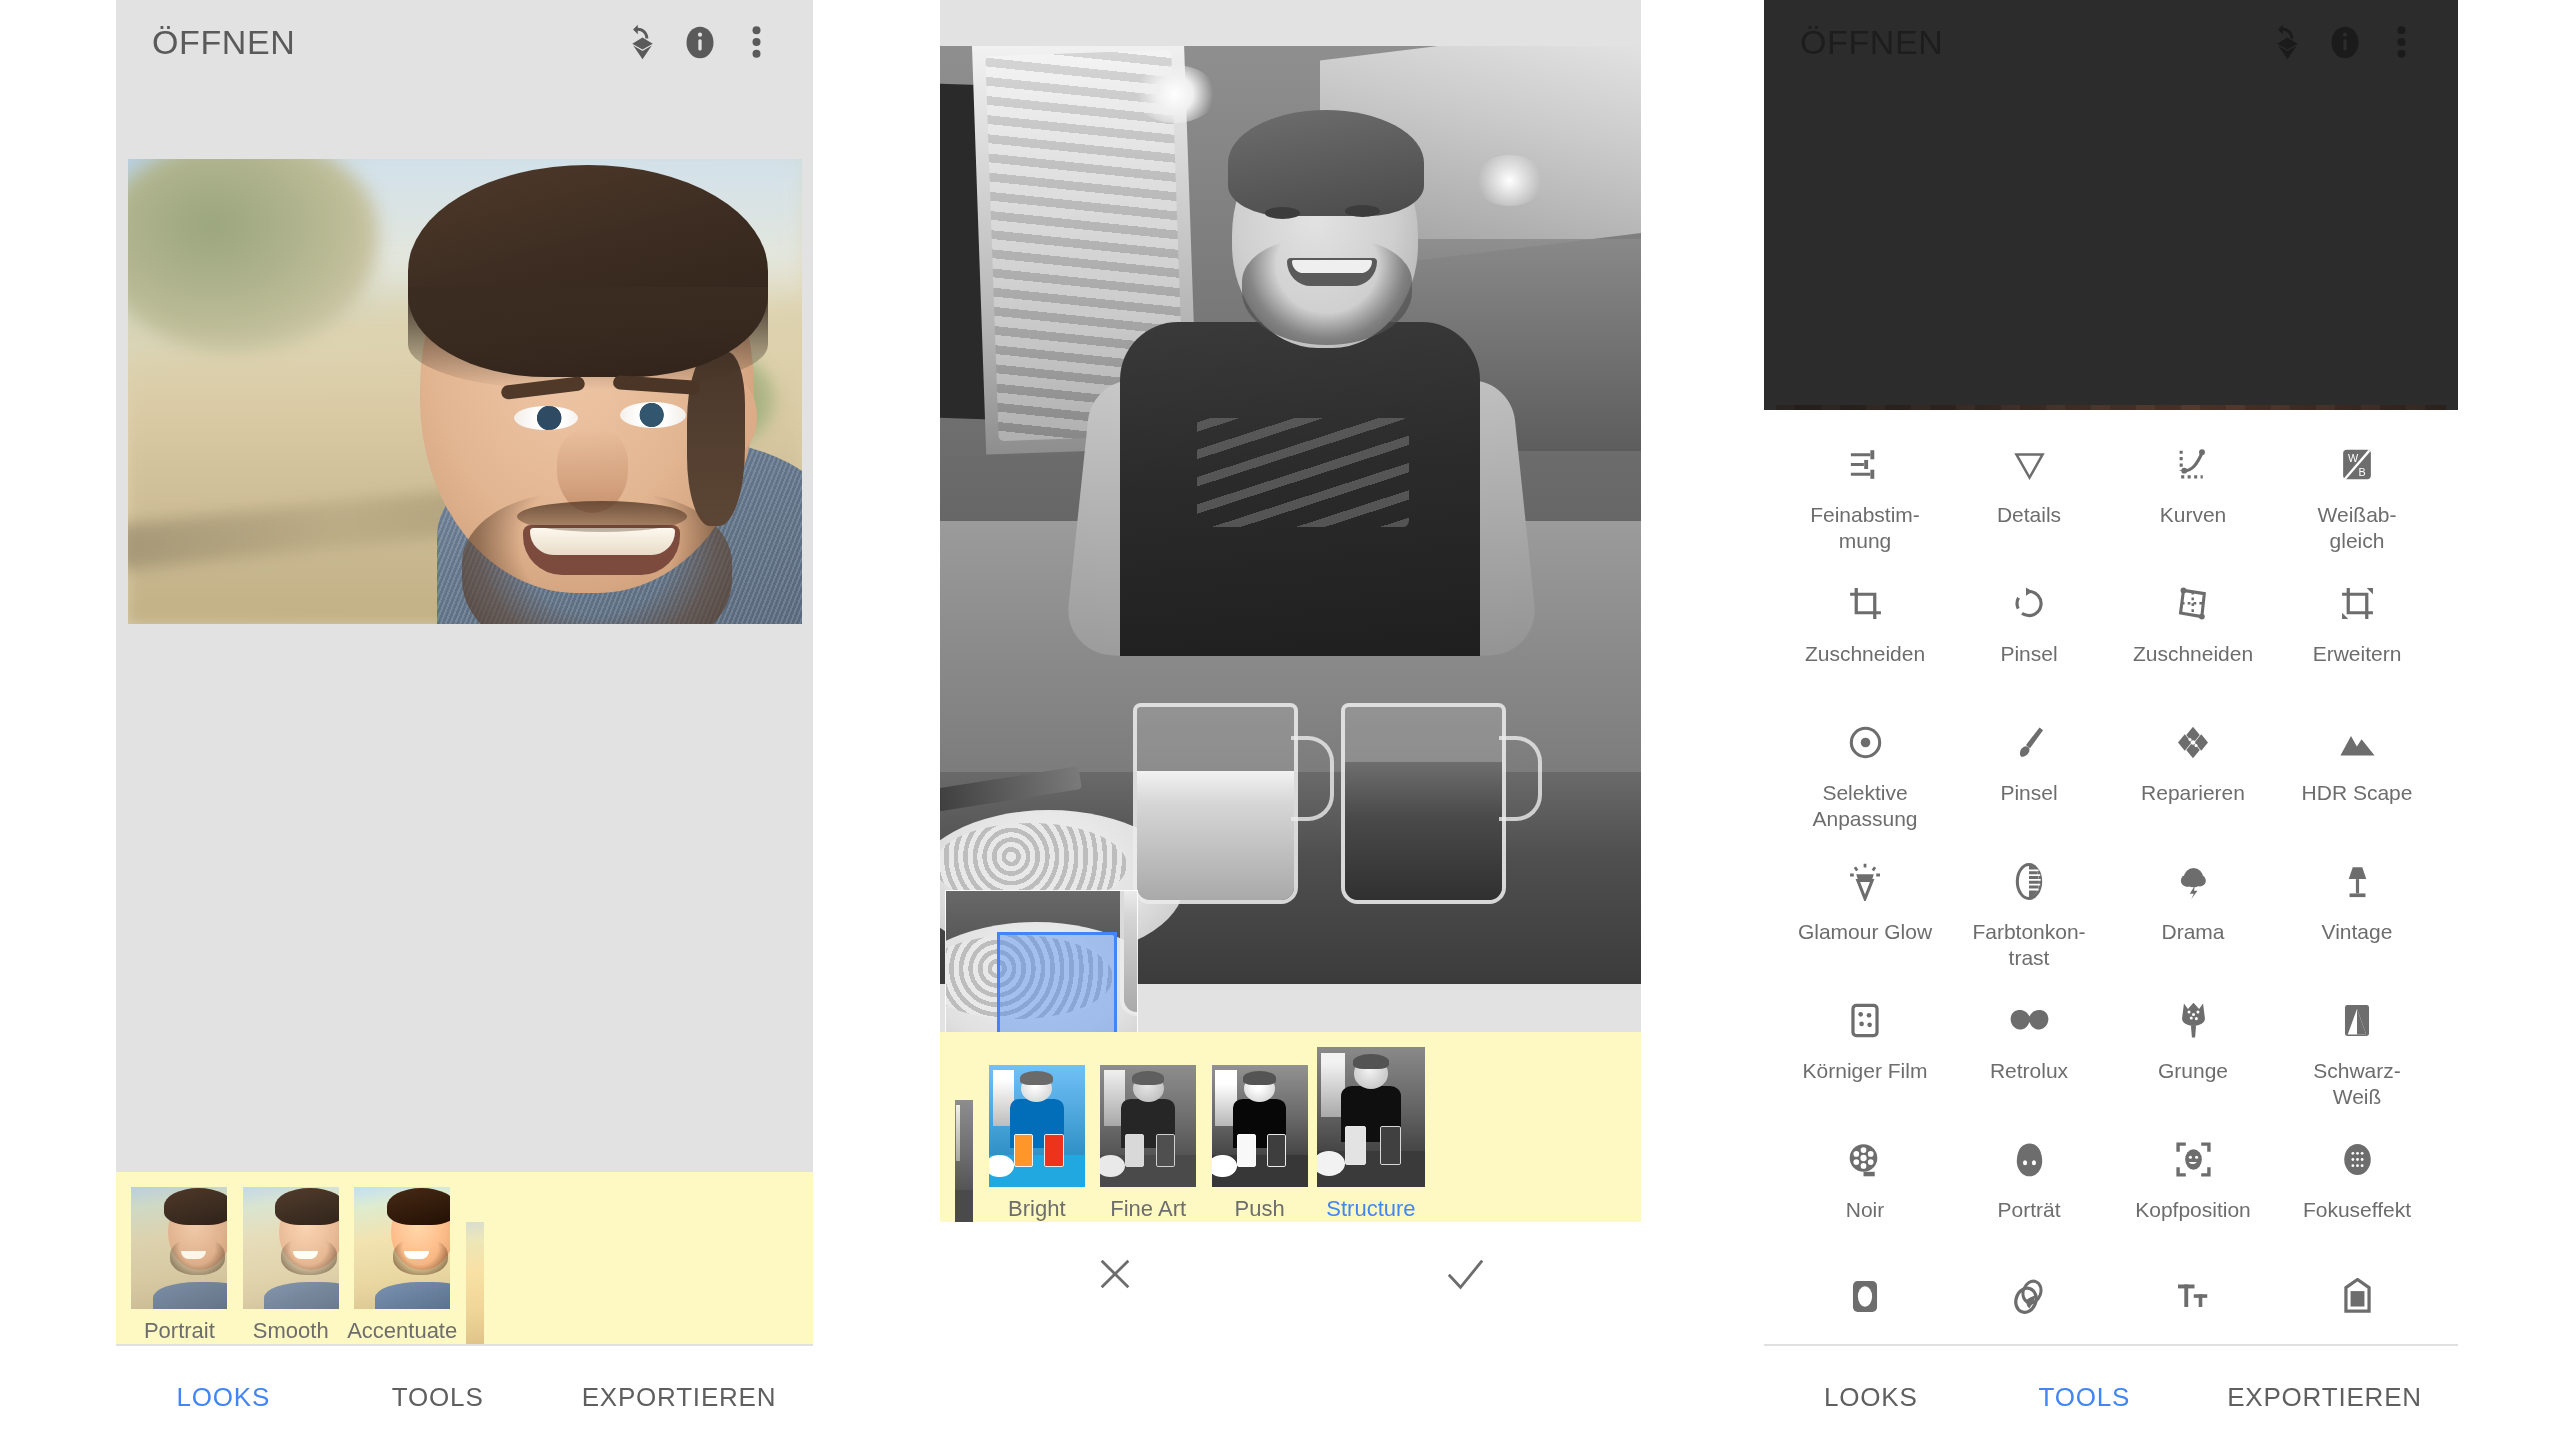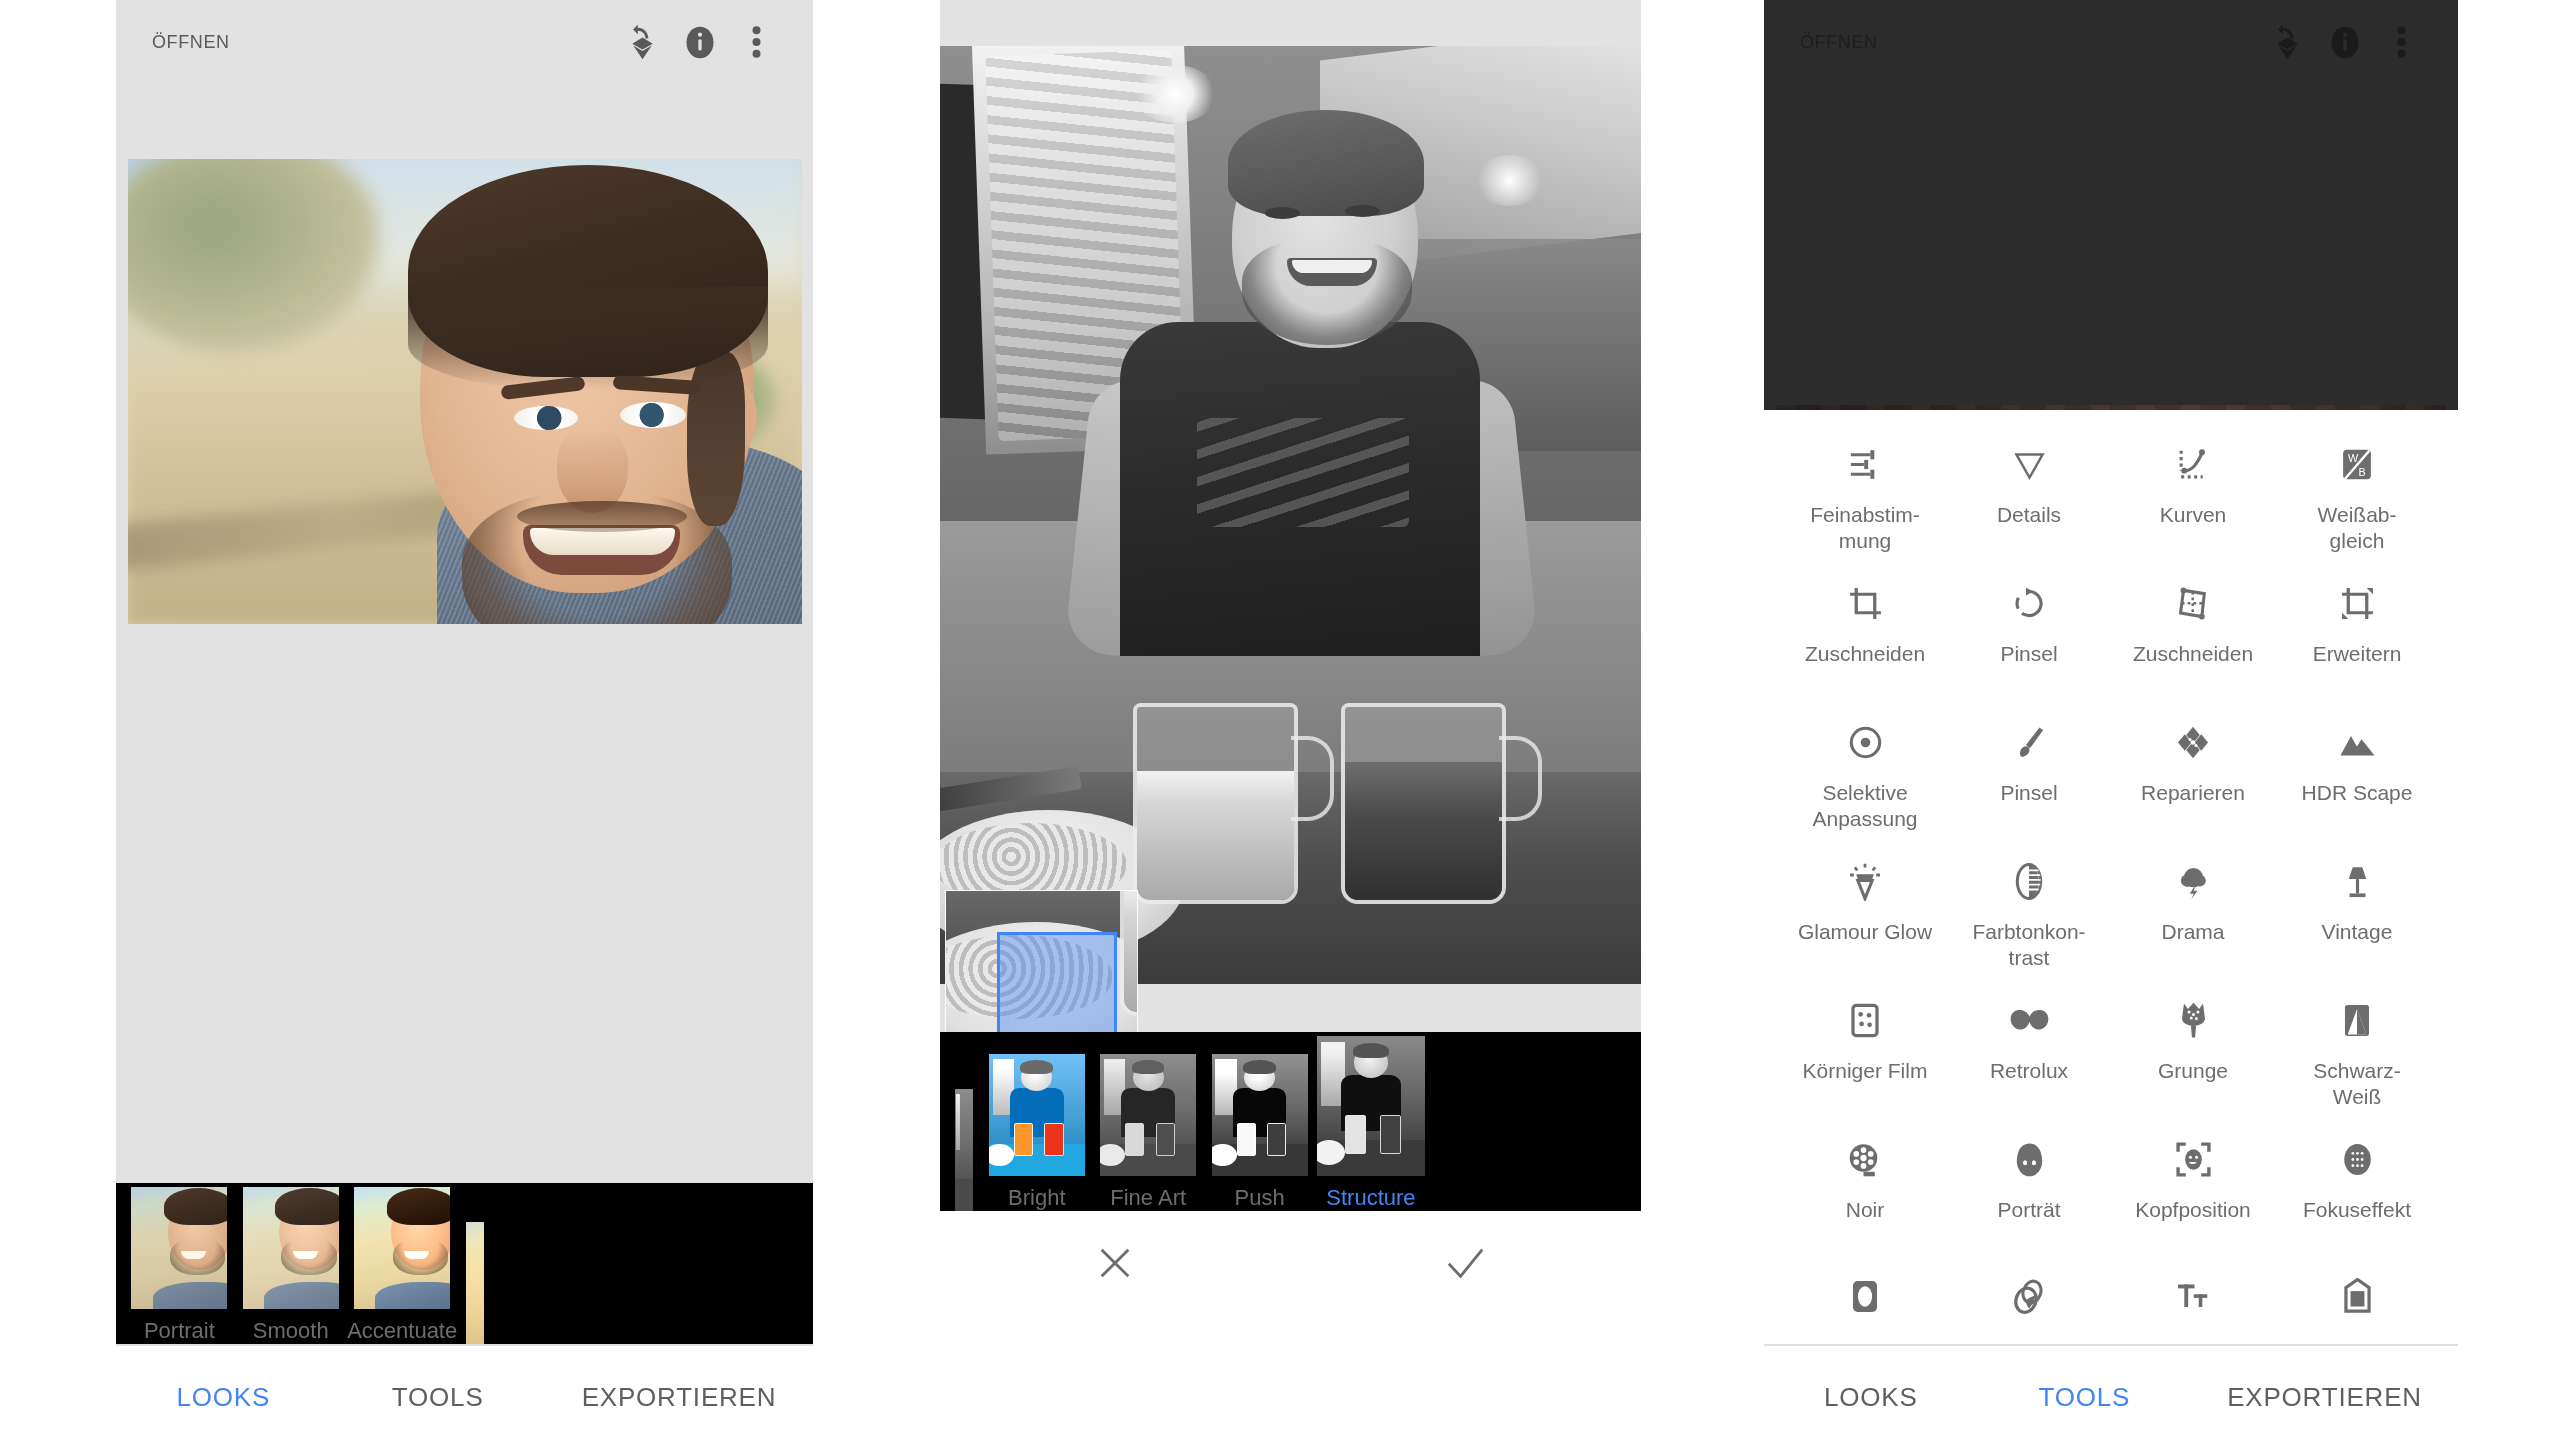--- a/index.html
+++ b/index.html
@@ -10,21 +10,21 @@
   
   .panel{position:absolute;top:0;height:1449px;display:flex;flex-direction:column;overflow:hidden;}
   #panel1{left:116px;width:697px;background:#ffffff;}
   #panel2{left:940px;width:701px;background:#ffffff;}
   #panel3{left:1764px;width:694px;background:#ffffff;}
 
   
   .topbar{height:84px;flex:0 0 84px;display:flex;align-items:center;padding:0 28px 0 36px;box-sizing:border-box;}
   .topbar.light{background:#e2e2e2;}
   .topbar.dark{background:#2c2c2c;}
-  .open-label{font-size:18px;letter-spacing:0.6px;color:#5a5a5a;}
+  .open-label{font-size:34px;letter-spacing:0.6px;color:#5a5a5a;}
   .topbar.dark .open-label{color:#1d1d1d;}
   .topbar-spacer{flex:1;}
   .topbar-ico{width:57px;height:57px;display:flex;align-items:center;justify-content:center;}
 
   .ico svg{display:block;}
   .g-dark{fill:#5a5a5a;}
   .g-darker{fill:#1b1b1b;}
 
   
   .canvas{position:relative;flex:1;overflow:hidden;}
@@ -140,21 +140,21 @@
   .loupe-sel{position:absolute;left:57px;bottom:-51px;width:120px;height:151px;z-index:7;box-sizing:border-box;
     border:3.2px solid #4285f4;background:rgba(66,133,244,.42);}
 
   
   .photo3{position:absolute;left:12.2px;top:321px;width:670px;height:90px;overflow:hidden;opacity:.42;
     background:linear-gradient(100deg,#1b0d07 0%,#3a1a0e 25%,#6a3a22 45%,#8a4526 62%,#5d2d18 82%,#2a1209 100%);}
   .photo3:after{content:"";position:absolute;inset:0;
     background:repeating-linear-gradient(92deg,rgba(255,255,255,.05) 0 19px,rgba(0,0,0,.18) 19px 45px);}
 
   
-  .strip-wrap{flex:0 0 auto;background:#000000;padding-top:4px;}
+  .strip-wrap{flex:0 0 auto;background:#fef9c3;padding-top:15px;}
   .strip{display:flex;gap:15.4px;padding:0 15.4px;overflow:hidden;align-items:flex-end;}
   .thumbcell{flex:0 0 auto;display:flex;flex-direction:column;align-items:center;width:96px;}
   .thumb{width:96px;height:122px;overflow:hidden;position:relative;background:#bbb;}
   .thumbcell.sel .thumb{width:108px;height:140px;margin-bottom:0px;}
   .thumb-label{margin-top:9px;font-size:22px;color:#6d6d6d;white-space:nowrap;text-align:center;}
   .thumbcell.sel .thumb-label{color:#4285f4;}
   .clip{flex:0 0 18px;width:18px;}
 
   
   .mini{position:absolute;inset:0;}

